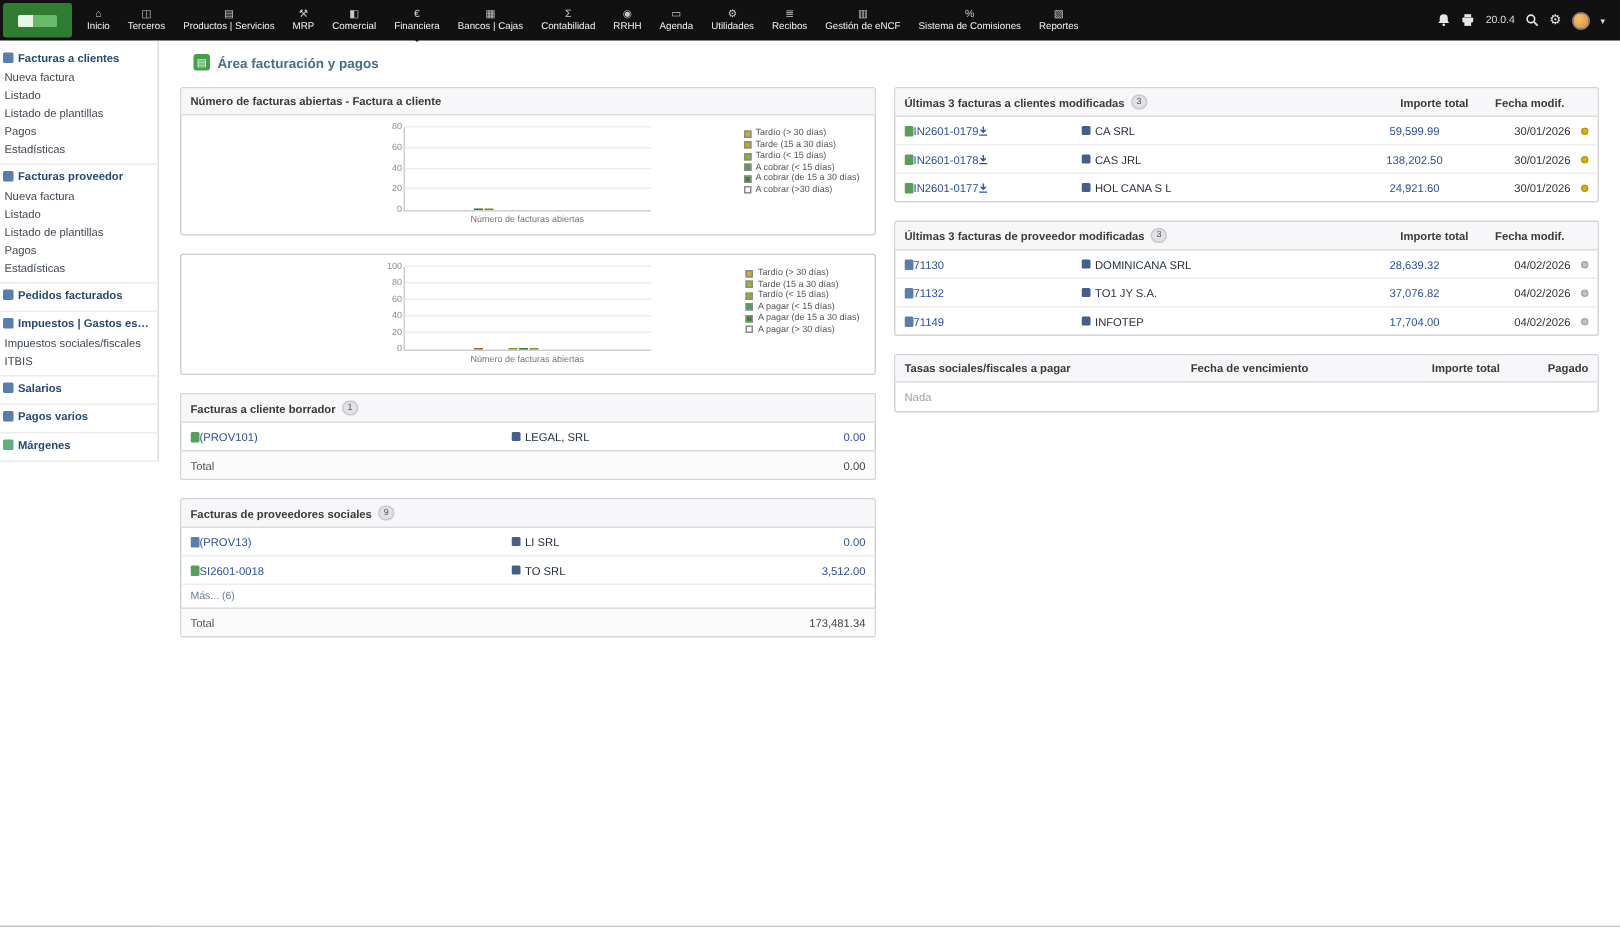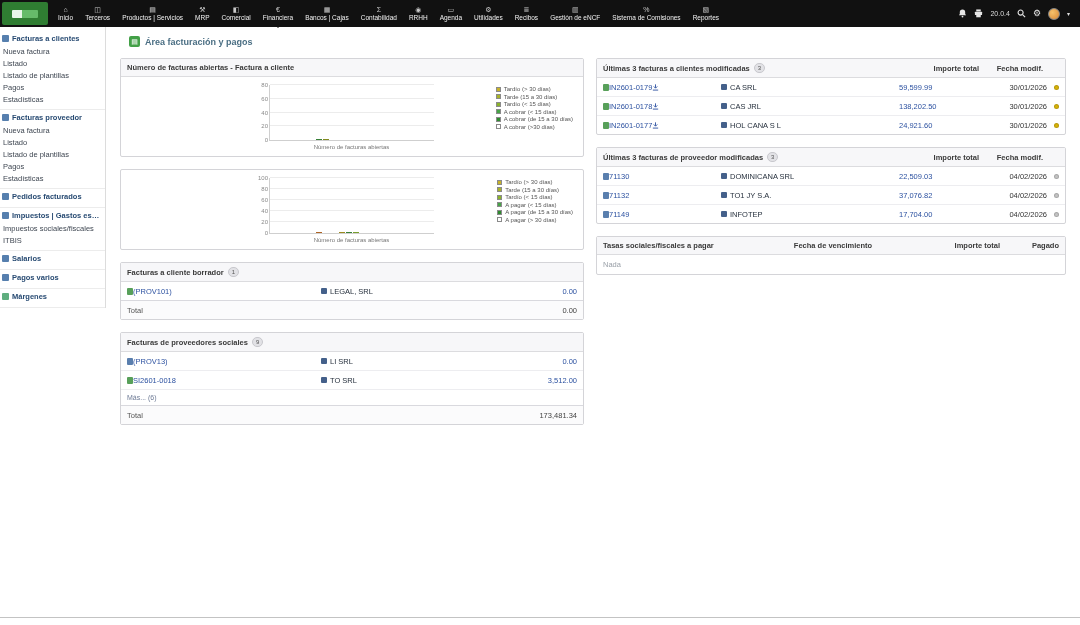--- a/index.html
+++ b/index.html
@@ -41,28 +41,28 @@
 .box-header{display:flex;align-items:center;gap:4px;padding:4px 6px;background:#f7f7f9;border-bottom:1px solid #dcdcdf;font-size:7.5px;font-weight:bold;color:#3a3a3a}
 .box-header .title{white-space:nowrap;overflow:hidden;text-overflow:ellipsis}
 .box-header .grow{flex:1}
 .badge{background:#e2e2e6;border:1px solid #c8c8cd;color:#555;font-size:6px;font-weight:normal;border-radius:6px;padding:0 3px;line-height:8px;flex-shrink:0}
 .hcol{font-size:7.5px;font-weight:bold;color:#3a3a3a;text-align:right;flex-shrink:0}
 .hcol.center{text-align:center}
 .row{display:flex;align-items:center;padding:4.5px 6px;border-top:1px solid #ededf0;font-size:7.5px}
 .box-body .row:first-child{border-top:none}
 .cell-ref{display:flex;align-items:center;gap:0;color:#2c51a0;cursor:pointer;flex-shrink:0;white-space:nowrap;overflow:hidden}
 .w-ref{width:118px}
-.w-ref-wide{width:194px}
+.w-ref-wide{width:214px}
 .doc-icon{width:6px;height:7px;border-radius:1px;flex-shrink:0}
 .doc-green{background:#58a05a}
 .doc-blue{background:#5a7fae}
 .comp-icon{width:6px;height:6px;background:#44608a;border-radius:1px;flex-shrink:0}
 .cell-company{display:flex;align-items:center;gap:3px;color:#26303d;overflow:hidden;white-space:nowrap;flex:1;min-width:0;cursor:pointer}
 .cell-company .comp-text{overflow:hidden;text-overflow:ellipsis}
-.cell-amount{color:#2c51a0;text-align:left}
+.cell-amount{color:#2c51a0;text-align:center}
 .amount-auto{margin-left:auto}
 .w-amount{width:88px;flex-shrink:0}
 .cell-date{color:#333;text-align:right}
 .w-date{width:60px;flex-shrink:0}
 .w-dot{width:12px;flex-shrink:0;display:flex;justify-content:flex-end}
 .dot{width:5px;height:5px;border-radius:50%;border:1px solid rgba(0,0,0,0.15)}
 .dl-icon{display:inline-flex;cursor:pointer}
 .dl-icon svg{width:7px;height:7px}
 .total-row{display:flex;justify-content:space-between;align-items:center;padding:4.5px 6px;border-top:1px solid #d9d9de;font-size:7.5px;color:#555;background:#fbfbfc}
 .total-amount{color:#444}
@@ -503,21 +503,21 @@
             <div class="box-body">
               <div class="row">
                 <span class="cell-ref w-ref">
                     <span class="doc-icon doc-blue"></span>
                     <span>71130</span>
                   </span>
                 <span class="cell-company">
                     <span class="comp-icon"></span>
                     <span class="comp-text">DOMINICANA SRL</span>
                   </span>
-                <span class="cell-amount w-amount">22,509.03</span>
+                <span class="cell-amount w-amount">28,639.32</span>
                 <span class="cell-date w-date">04/02/2026</span>
                 <span class="w-dot">
                     <span class="dot" style="background: rgb(196, 196, 196);"></span>
                   </span>
               </div>
               <div class="row">
                 <span class="cell-ref w-ref">
                     <span class="doc-icon doc-blue"></span>
                     <span>71132</span>
                   </span>

